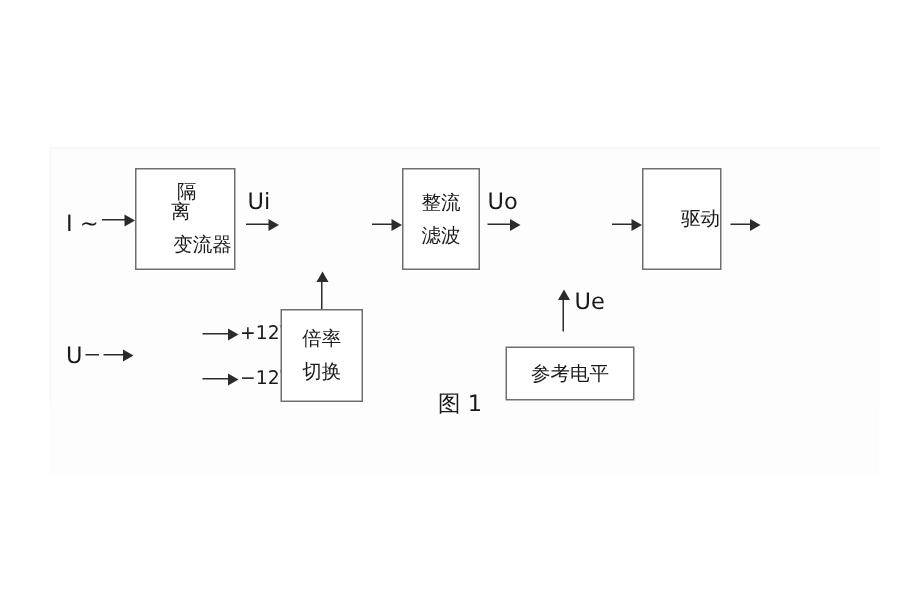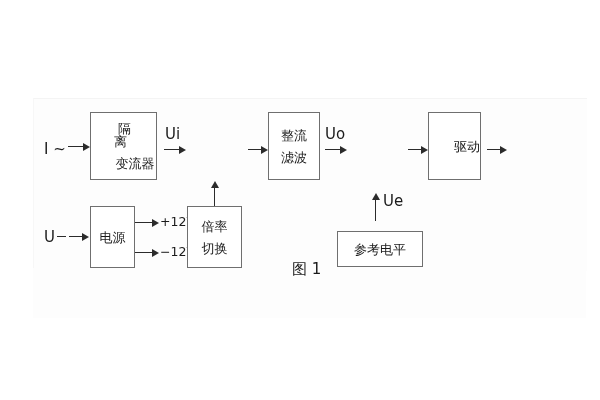--- a/index.html
+++ b/index.html
@@ -137,23 +137,20 @@
 
   <div class="hline" style="left:487px; top:149px; width:14px;"></div>
   <div class="arrow-r" style="left:500px; top:146px;"></div>
 
 
   <div class="lbl" style="left:44px; top:230px;">U</div>
   <div class="dash" style="left:57px; top:236px; width:9px;"></div>
   <div class="hline" style="left:69px; top:236px; width:14px;"></div>
   <div class="arrow-r" style="left:82px; top:233px;"></div>
 
-  <div class="blk one-line" style="left:90px; top:206px; width:45px; height:62px;">
-    <div class="l1">电源</div>
-  </div>
 
   <div class="hline" style="left:135px; top:222px; width:19px;"></div>
   <div class="arrow-r" style="left:152px; top:219px;"></div>
   <div class="lbl lbl-sm" style="left:160px; top:216px;">+12V</div>
 
   <div class="hline" style="left:135px; top:252px; width:19px;"></div>
   <div class="arrow-r" style="left:152px; top:249px;"></div>
   <div class="lbl lbl-sm" style="left:160px; top:246px;">−12V</div>
 
   <div class="blk" style="left:187px; top:206px; width:55px; height:62px;">

